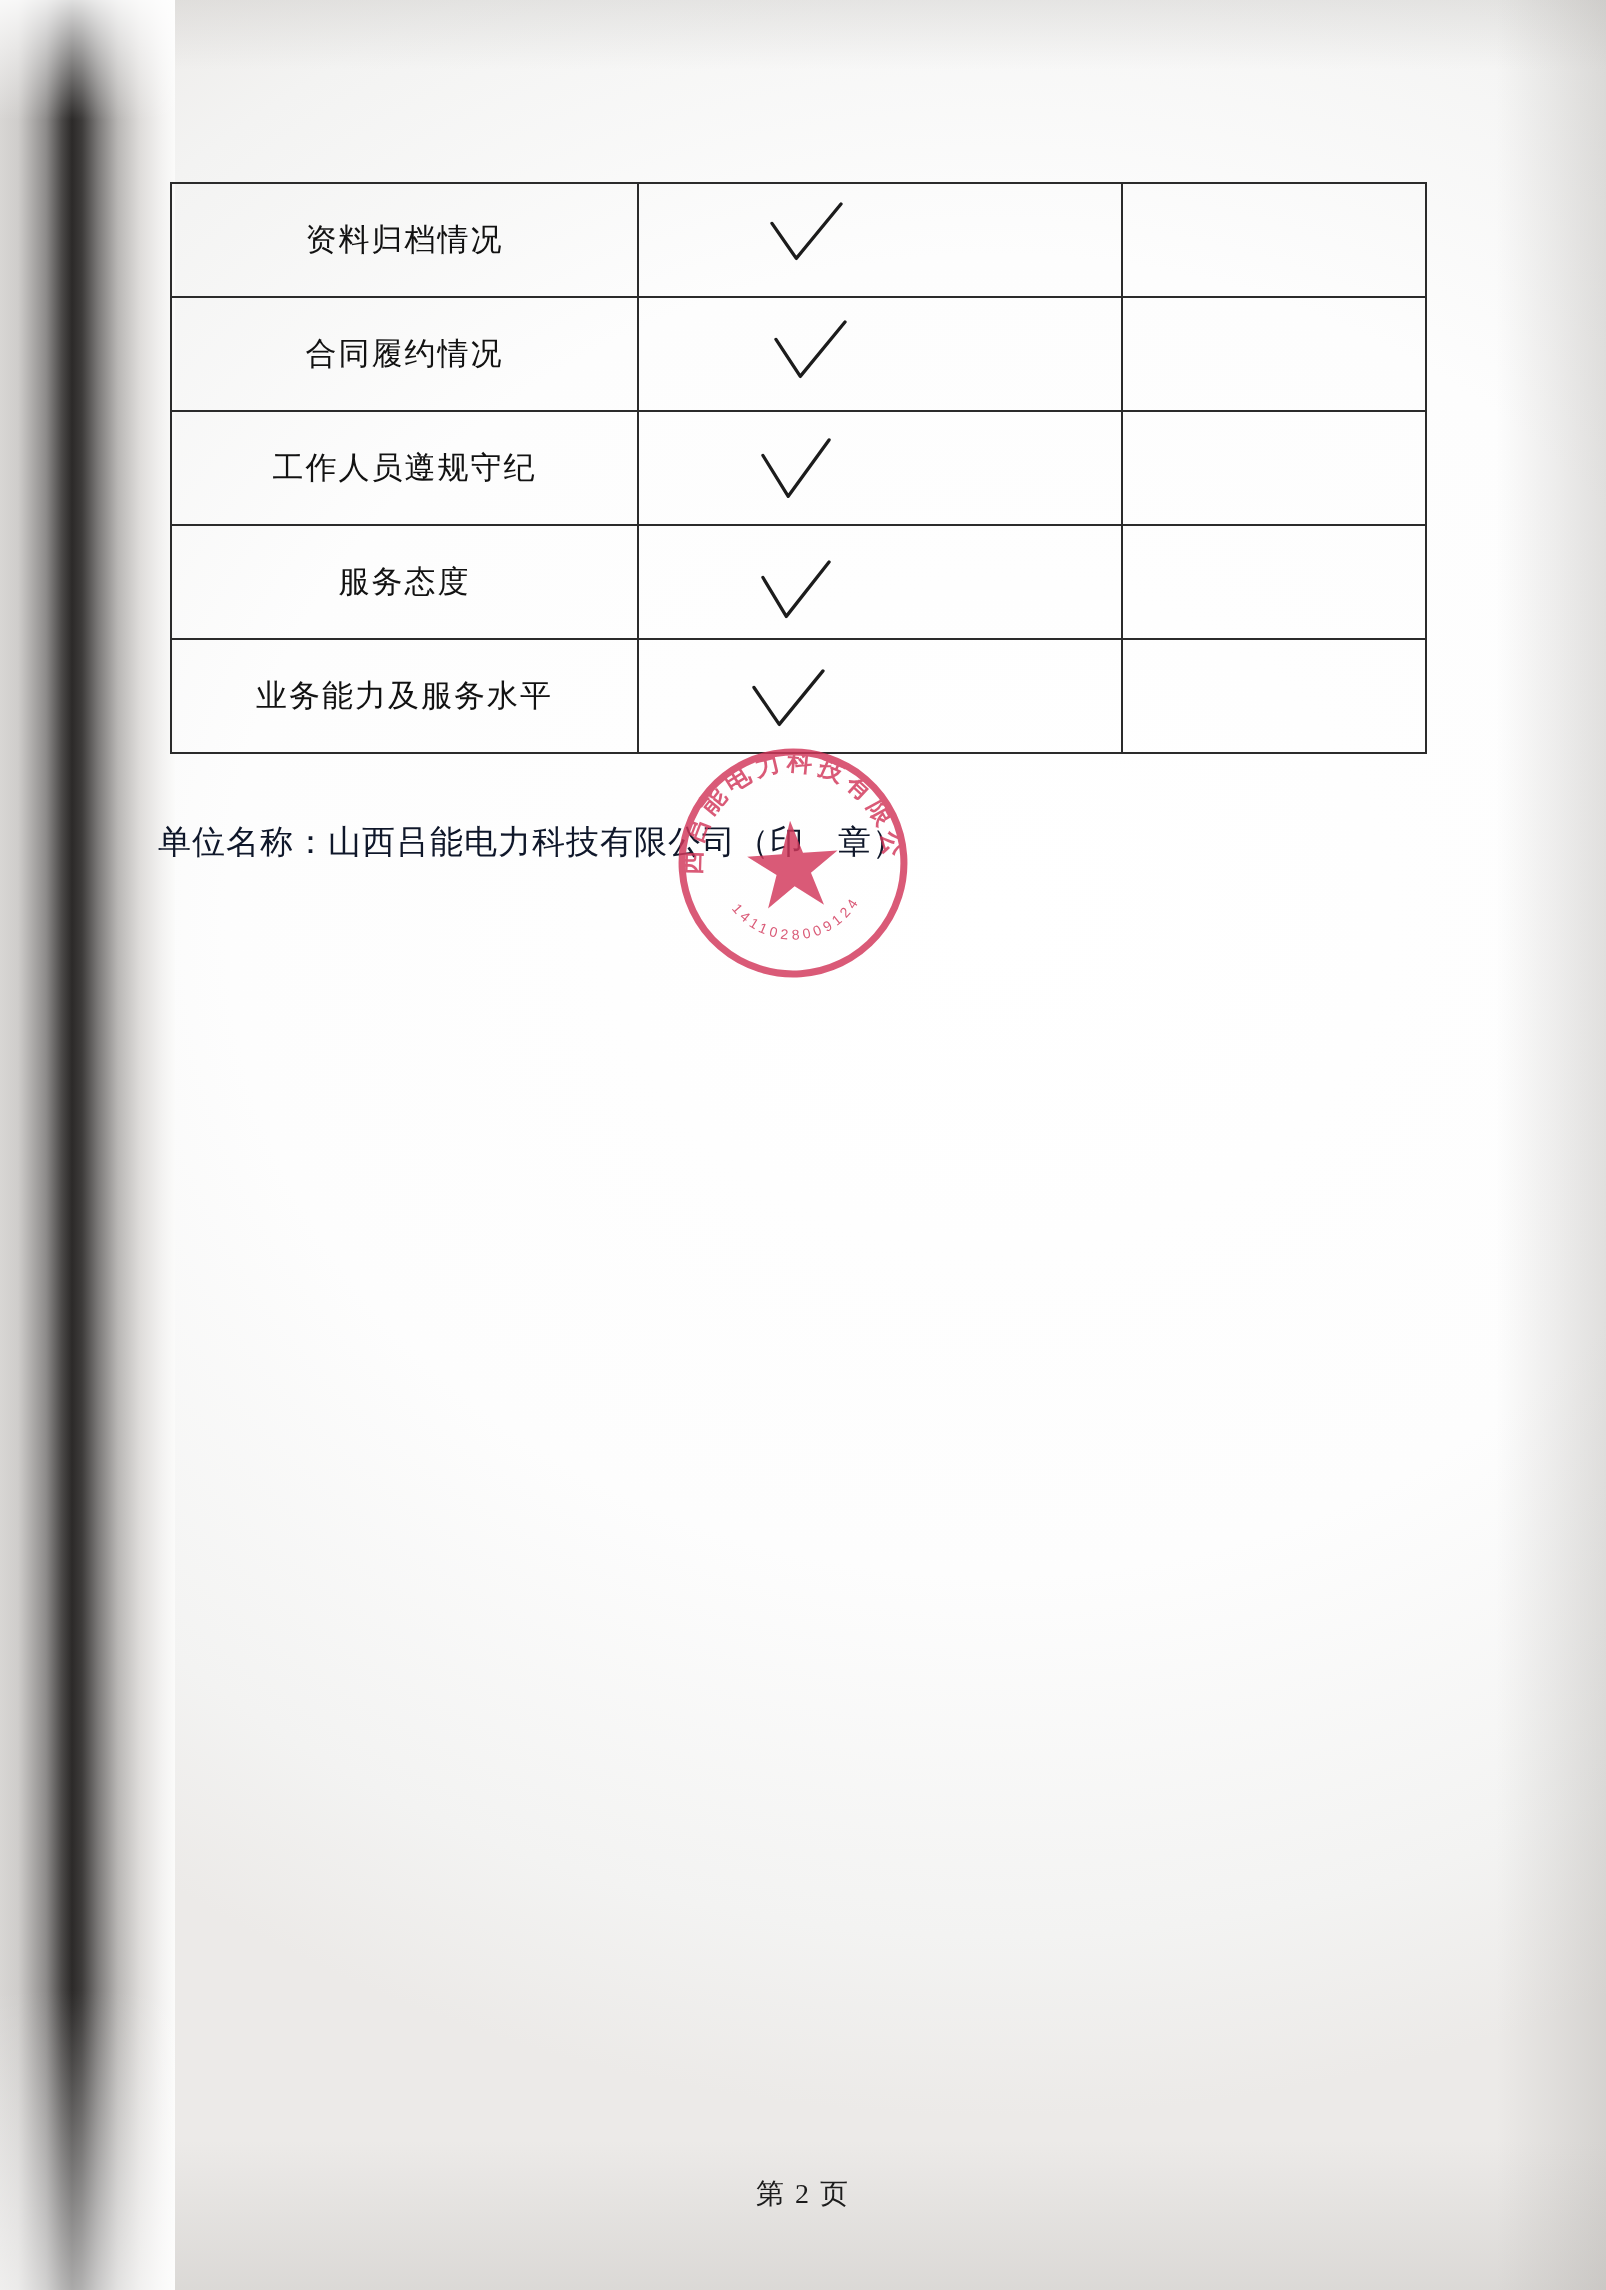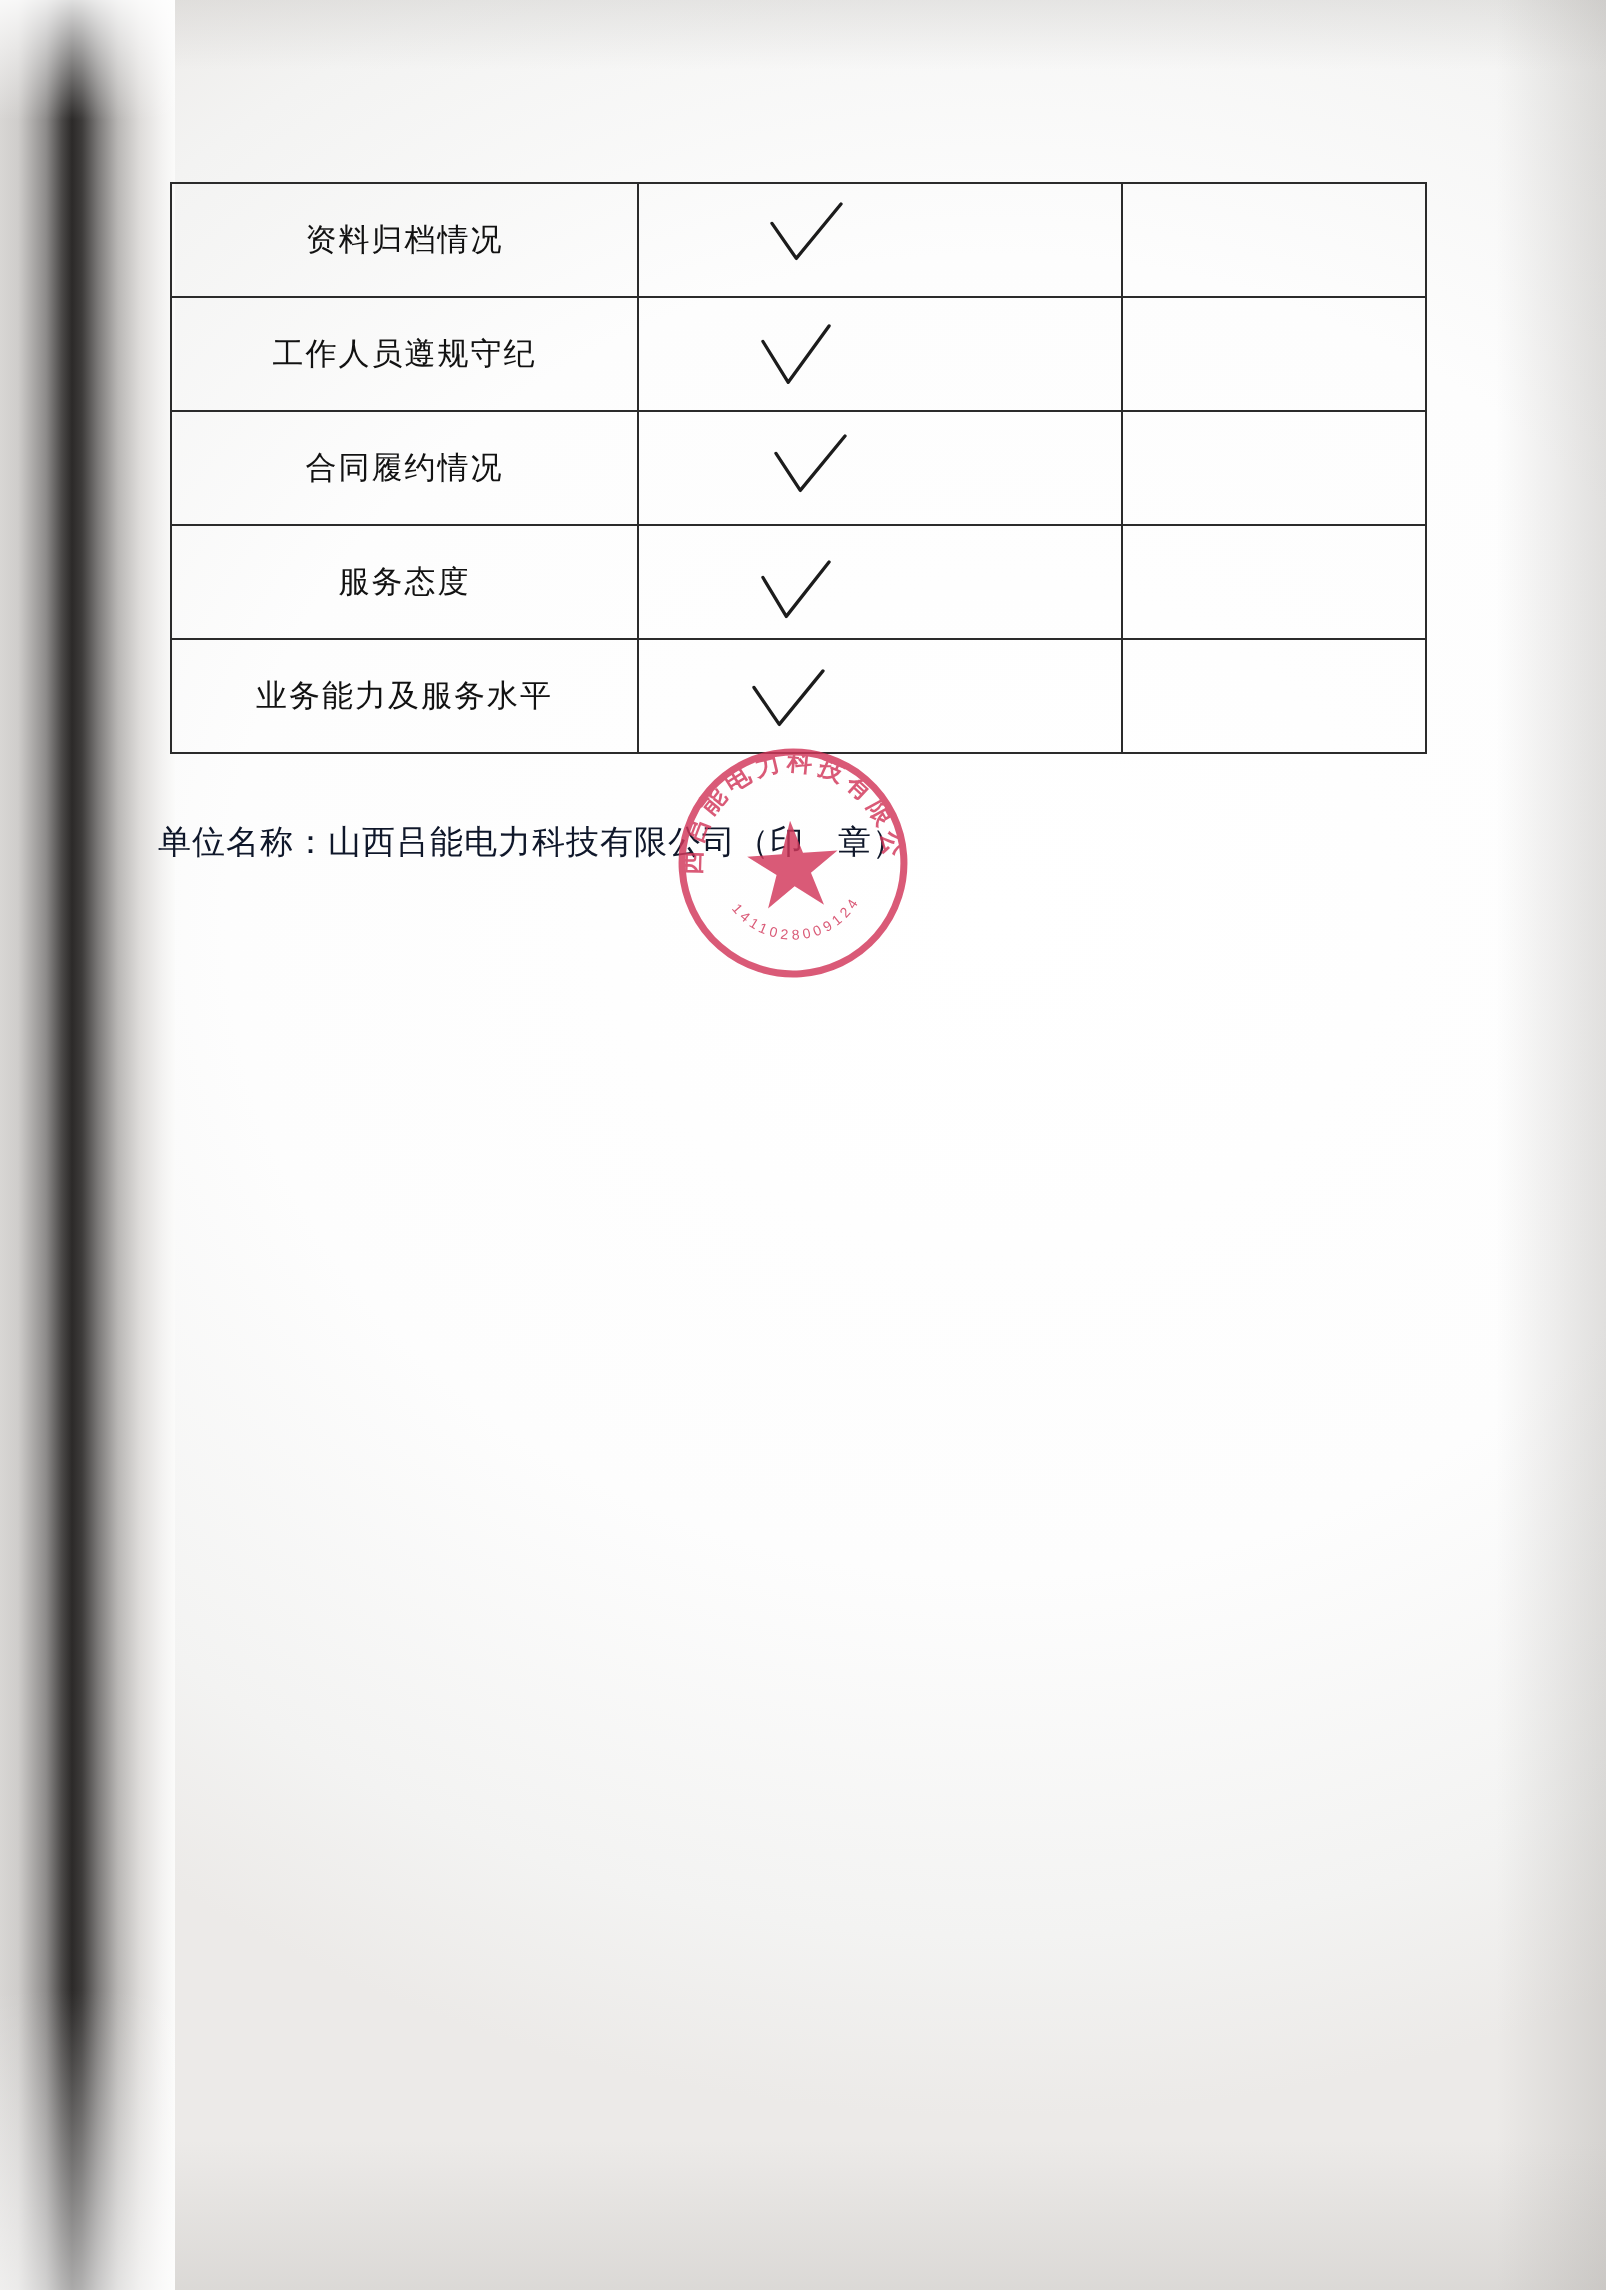--- a/index.html
+++ b/index.html
@@ -200,36 +200,36 @@
         <td class="mark">
           <span class="tick" style="left:128px; top:18px;">
             <svg viewBox="0 0 80 72" aria-hidden="true">
                 <path d="M5 22 L30 58 L76 2" fill="none" stroke="#1c1c1c" stroke-width="3.4" stroke-linecap="round" stroke-linejoin="round"></path>
               </svg>
           </span>
         </td>
         <td class="blank"></td>
       </tr>
       <tr>
+        <td class="label">合同履约情况</td>
+        <td class="mark">
+          <span class="tick" style="left:132px; top:22px;">
+            <svg viewBox="0 0 80 72" aria-hidden="true">
+                <path d="M5 20 L30 58 L76 2" fill="none" stroke="#1c1c1c" stroke-width="3.4" stroke-linecap="round" stroke-linejoin="round"></path>
+              </svg>
+          </span>
+        </td>
+        <td class="blank"></td>
+      </tr>
+      <tr>
         <td class="label">工作人员遵规守纪</td>
         <td class="mark">
           <span class="tick" style="left:118px; top:26px;">
             <svg viewBox="0 0 80 72" aria-hidden="true">
                 <path d="M6 18 L32 60 L74 2" fill="none" stroke="#1c1c1c" stroke-width="3.4" stroke-linecap="round" stroke-linejoin="round"></path>
-              </svg>
-          </span>
-        </td>
-        <td class="blank"></td>
-      </tr>
-      <tr>
-        <td class="label">合同履约情况</td>
-        <td class="mark">
-          <span class="tick" style="left:132px; top:22px;">
-            <svg viewBox="0 0 80 72" aria-hidden="true">
-                <path d="M5 20 L30 58 L76 2" fill="none" stroke="#1c1c1c" stroke-width="3.4" stroke-linecap="round" stroke-linejoin="round"></path>
               </svg>
           </span>
         </td>
         <td class="blank"></td>
       </tr>
       <tr>
         <td class="label">服务态度</td>
         <td class="mark">
           <span class="tick" style="left:118px; top:34px;">
             <svg viewBox="0 0 80 72" aria-hidden="true">
@@ -271,14 +271,15 @@
           <textPath href="#arcTop" startOffset="50%" text-anchor="middle">山西吕能电力科技有限公司</textPath>
         </text>
         <text font-family="'Liberation Sans','DejaVu Sans',sans-serif" font-size="14" fill="#d2375a" letter-spacing="4">
           <textPath href="#arcBottom" startOffset="50%" text-anchor="middle">1411028009124</textPath>
         </text>
         <polygon fill="#d2375a" points="120,78 130.6,110.6 164.9,110.6 137.1,130.8 147.8,163.4 120,143.2 92.2,163.4 102.9,130.8 75.1,110.6 109.4,110.6"></polygon>
       </g>
     </svg>
   </div>
 
+  <div class="footer">第 2 页</div>
 
 </div>
 
 </body></html>

